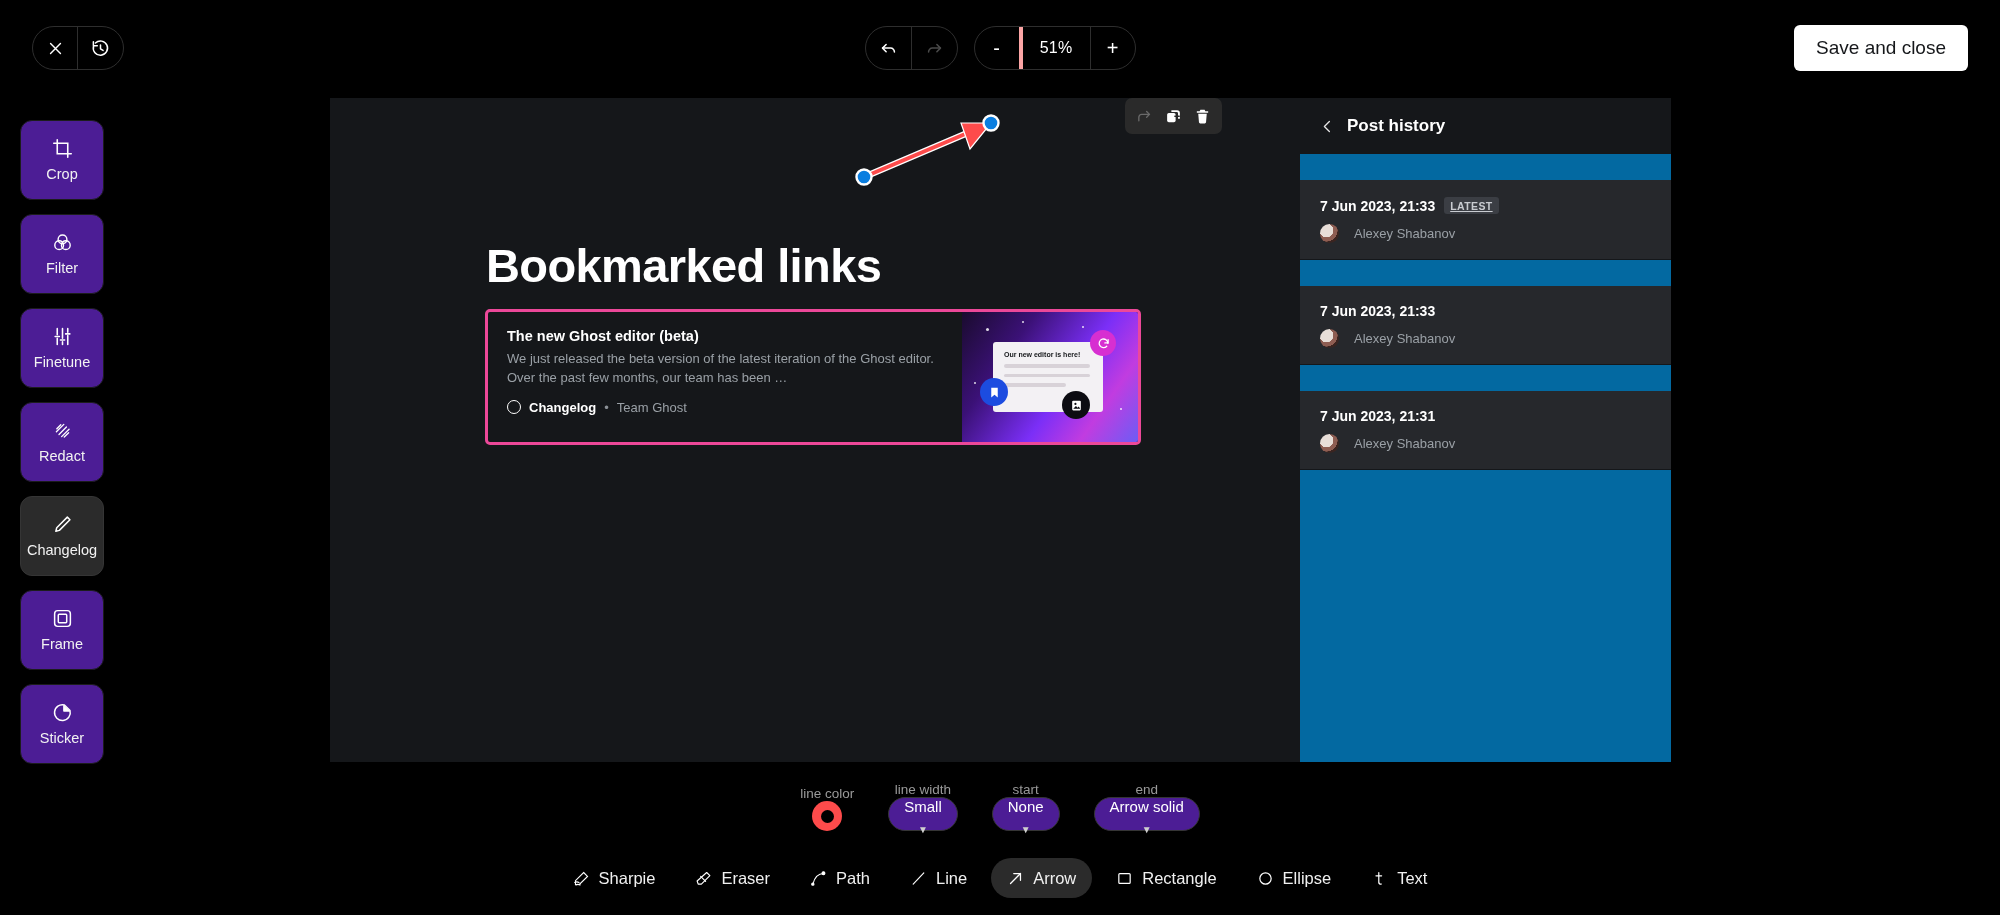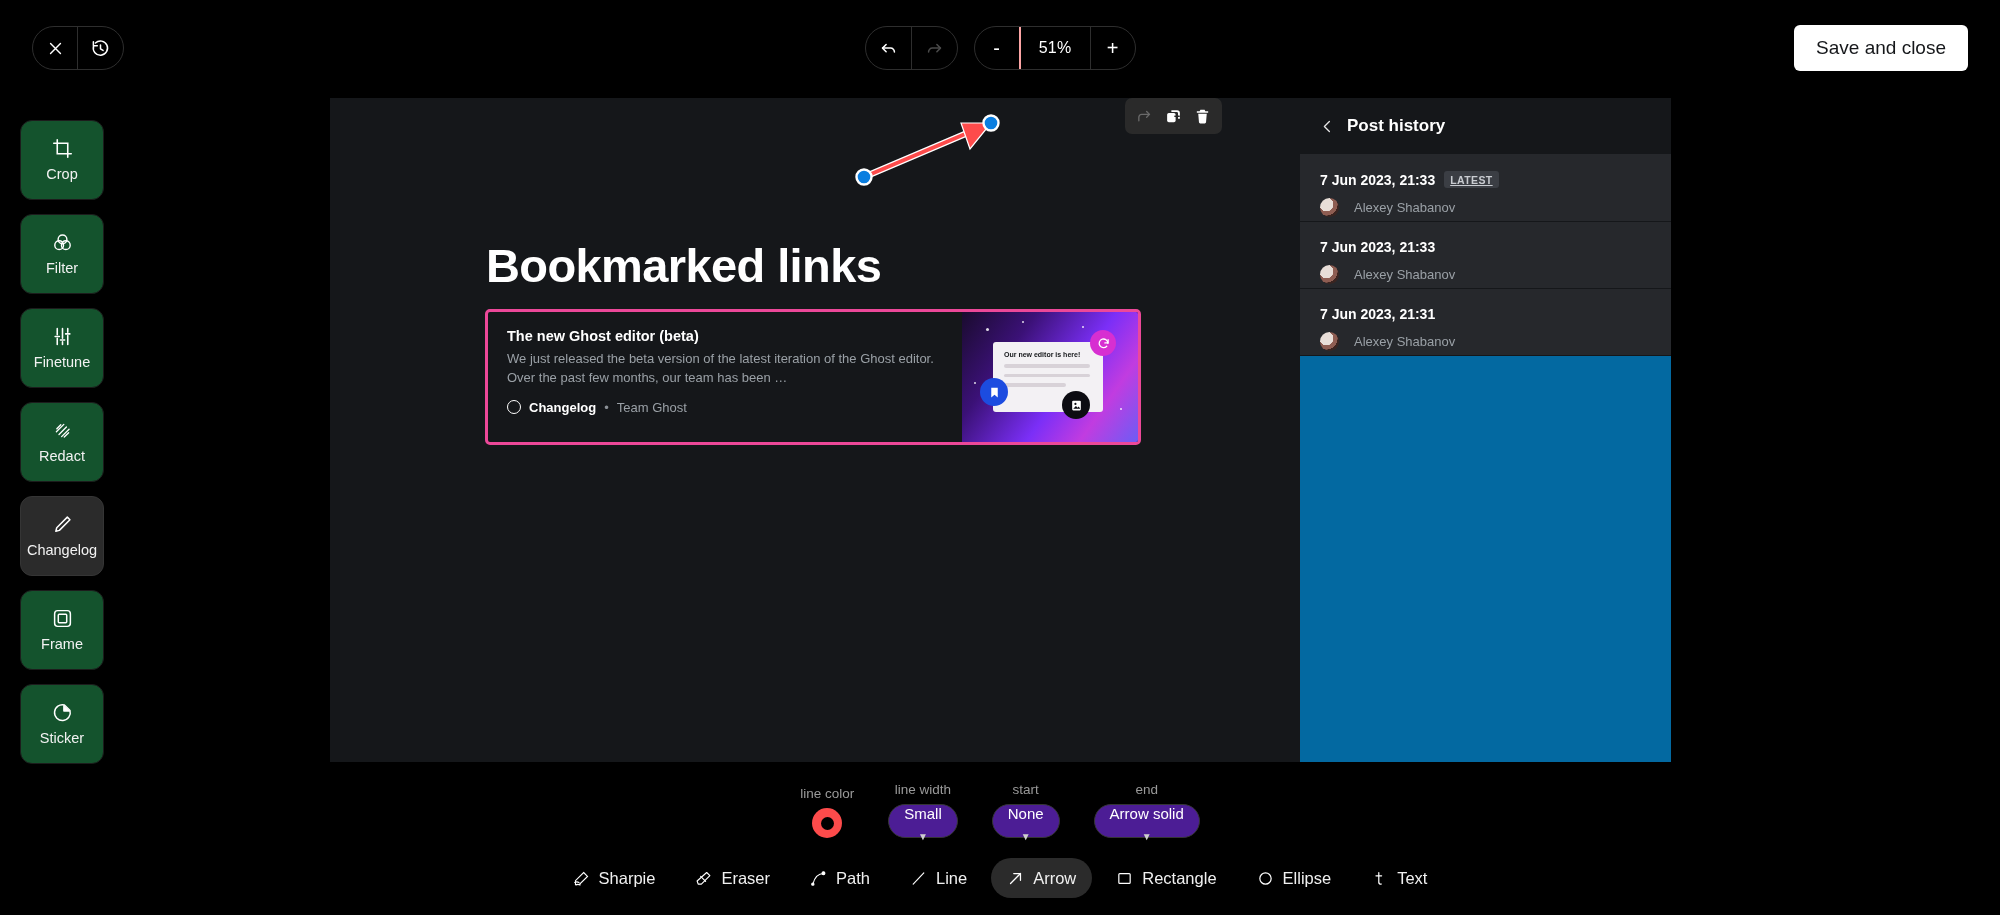--- a/index.html
+++ b/index.html
@@ -32,37 +32,37 @@
   #left-pill { position: absolute; left: 32px; top: 26px; }
 
   #center-group {
     position: absolute; left: 0; top: 26px; width: 2000px;
     display: flex; justify-content: center; gap: 16px; pointer-events: none;
   }
   #center-group .pill { pointer-events: auto; }
   .zoom-value {
     display: flex; align-items: center; justify-content: center;
     min-width: 72px; color: #fff; font-size: 16px; letter-spacing: .2px;
-    border-left: 2px solid #fca5a5; border-right: 1px solid #2e2e2e;
+    border-left: 4px solid #fca5a5; border-right: 1px solid #2e2e2e;
     cursor: default;
   }
   .zoom-step { font-size: 20px; line-height: 1; }
 
   #save-close {
     position: absolute; right: 32px; top: 25px;
     background: #fff; color: #15171a; border: none; border-radius: 6px;
     height: 46px; padding: 0 22px; font-size: 19px; font-family: inherit;
     cursor: pointer;
   }
 
   
   .rail { position: absolute; left: 20px; top: 120px; width: 84px; }
   .tool {
     width: 84px; height: 80px; margin-bottom: 14px; border-radius: 12px;
-    border: 1px solid #1c1c1c; background: #14532d;
+    border: 1px solid #1c1c1c; background: #4c1d95;
     display: flex; flex-direction: column; align-items: center; justify-content: center;
     gap: 7px; cursor: pointer; color: #fff;
   }
   .tool.active { background: #2b2b2b; border-color: #353535; }
   .tool .label { font-size: 14.5px; color: #f2f2f2; }
   .tool svg { display: block; }
 
   
   .stage {
     position: absolute; left: 330px; top: 98px;
@@ -115,40 +115,40 @@
 
   
   .history { position: absolute; left: 1300px; top: 98px; width: 371px; height: 664px; background: #0369a1; }
   .history-head {
     height: 56px; display: flex; align-items: center; gap: 12px; padding: 0 20px;
     color: #fff; background: #15171a;
   }
   .history-head .back { cursor: pointer; display: flex; color: #e6e6e6; }
   .history-title { font-size: 17px; font-weight: bold; }
   .h-item {
-    padding: 17px 20px 4px; background: #26282c; border-bottom: 1px solid #15171a; cursor: pointer;
+    padding: 17px 20px 16px; background: #26282c; border-bottom: 1px solid #15171a; cursor: pointer; margin-top: 26px;
   }
   .h-date { font-size: 14px; color: #fff; font-weight: bold; display: flex; align-items: center; gap: 9px; }
   .h-badge {
     background: #3b3e44; color: #c9ccd1; font-size: 10.5px; font-weight: bold;
     letter-spacing: .4px; padding: 3px 6px 2px; border-radius: 3px; text-decoration: underline;
   }
   .h-author { display: flex; align-items: center; gap: 15px; margin-top: 10px; }
   .avatar {
     width: 19px; height: 19px; border-radius: 50%; flex: none;
     background: radial-gradient(circle at 34% 34%, #e8ded8 0 38%, #8e5d52 39% 62%, #3a2420 63% 100%);
   }
   .h-name { font-size: 13px; color: #9aa0a6; }
 
   
   .optbar {
     position: absolute; left: 0; top: 782px; width: 2000px;
     display: flex; justify-content: center; align-items: flex-end; gap: 34px;
   }
-  .opt { display: flex; flex-direction: column; align-items: center; gap: 7px; }
+  .opt { display: flex; flex-direction: column; align-items: center; }
   .opt .opt-label { font-size: 13.5px; color: #9a9a9a; }
   .color-swatch {
     width: 30px; height: 30px; border-radius: 50%; background: #fd4b4b; cursor: pointer;
     display: flex; align-items: center; justify-content: center;
   }
   .color-swatch .hole { width: 13px; height: 13px; border-radius: 50%; background: #000; }
   .select {
     display: inline-flex; align-items: center; gap: 9px; height: 34px; padding: 0 15px;
     border: 1px solid #353535; border-radius: 999px; color: #fff; font-size: 15px;
     background: #4c1d95; cursor: pointer; flex-direction: column;

